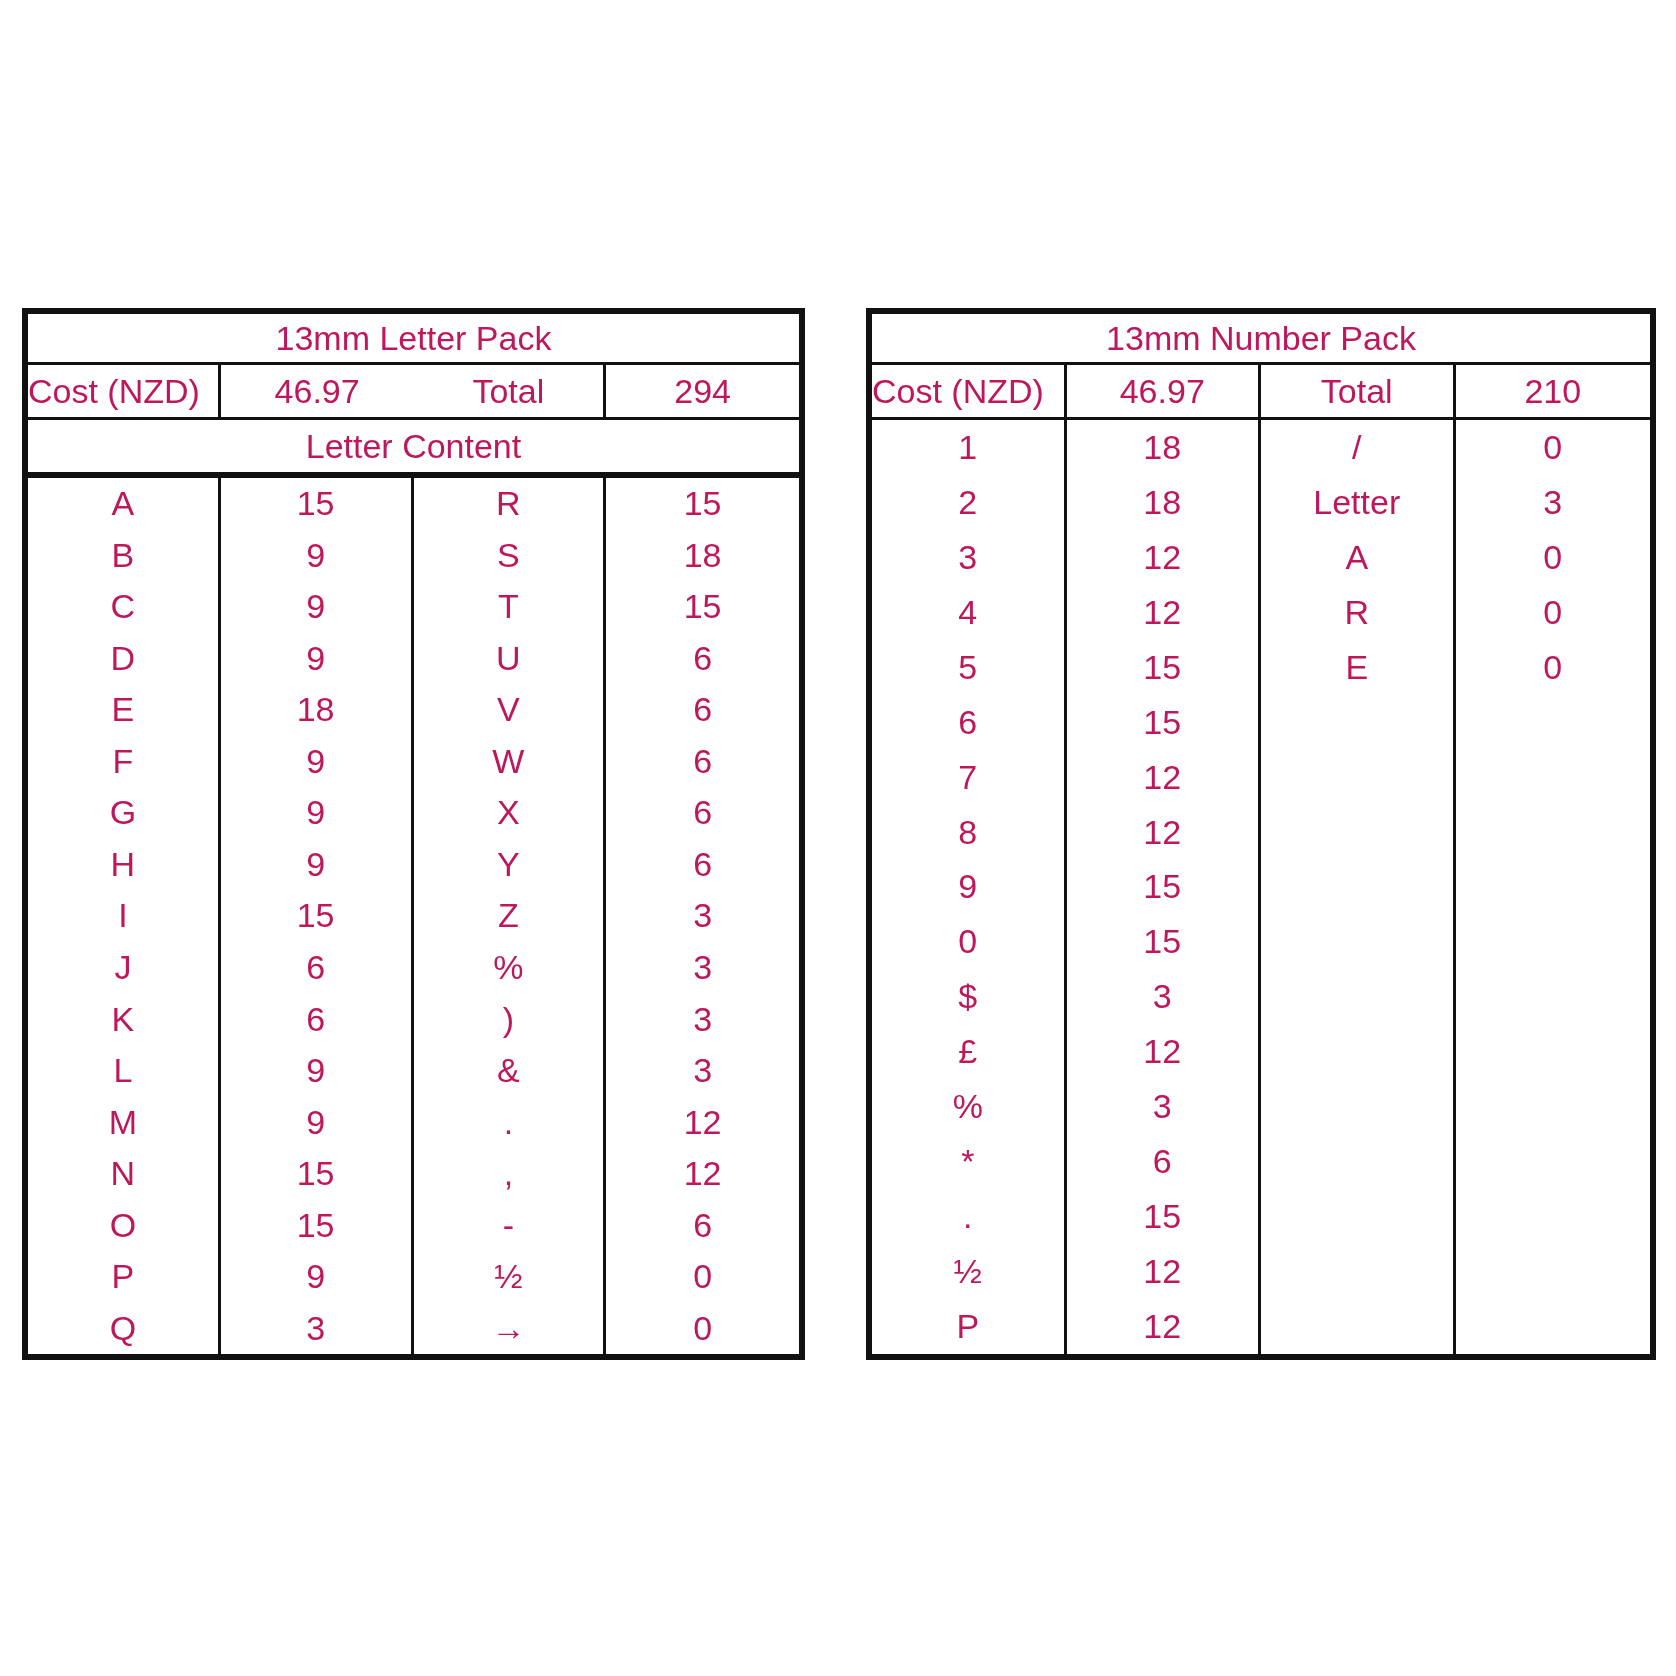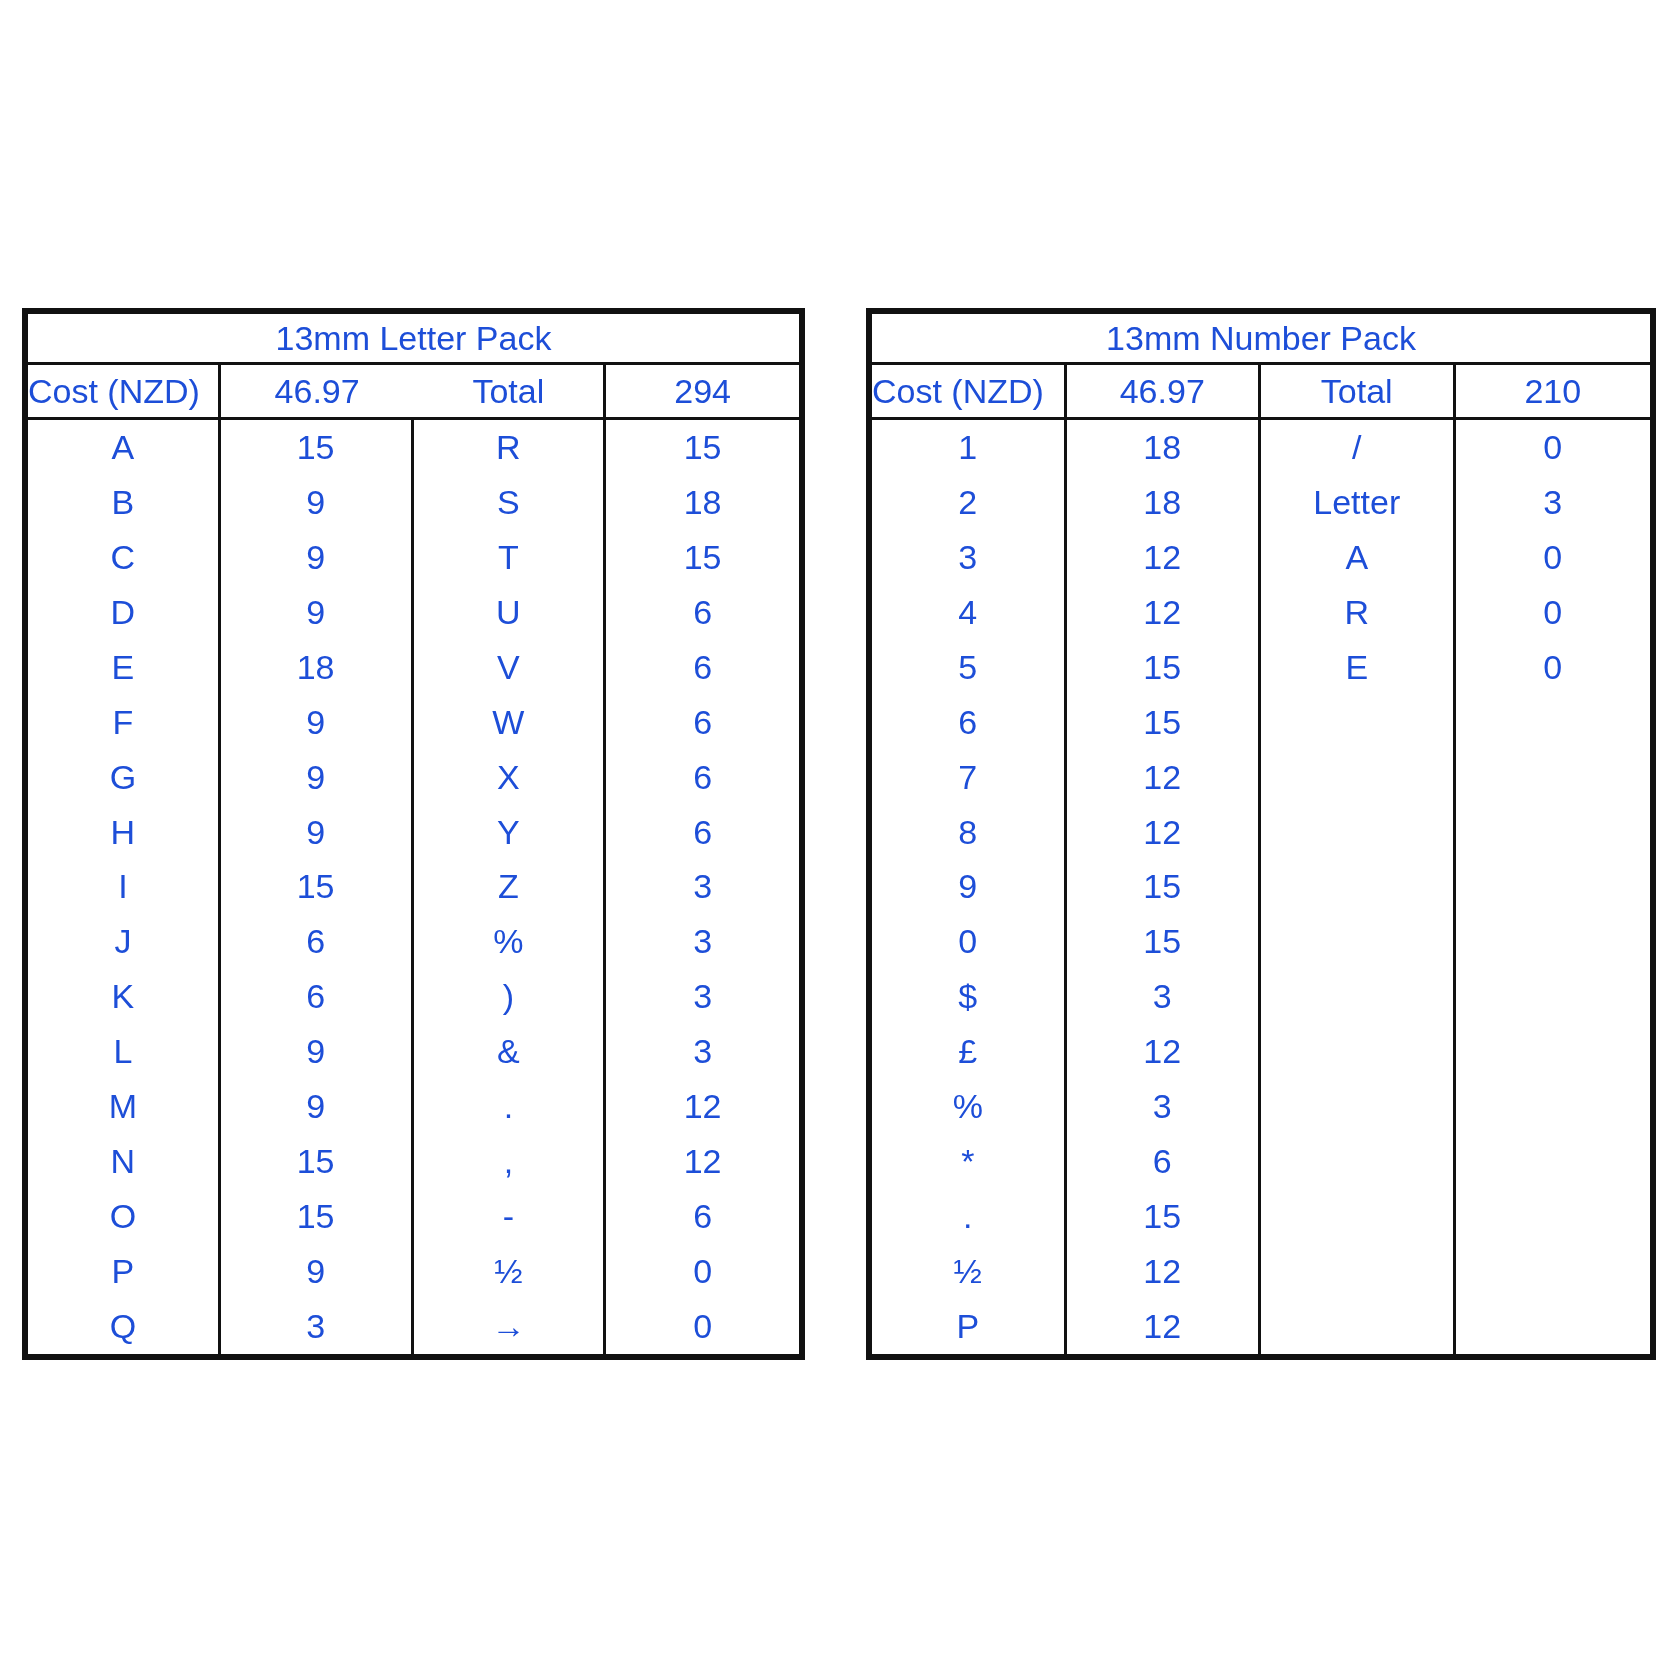--- a/index.html
+++ b/index.html
@@ -2,21 +2,21 @@
 <html><head>
 <meta charset="utf-8">
 <style>
   html, body { margin: 0; padding: 0; background: #ffffff; }
   .canvas {
     position: relative;
     width: 1676px;
     height: 1676px;
     background: #ffffff;
     font-family: "Liberation Sans", sans-serif;
-    color: #1d4ed8;
+    color: #be185d;
     overflow: hidden;
   }
   .pack-table {
     position: absolute;
     top: 308px;
     height: 1052px;
     box-sizing: border-box;
     border: 6px solid #111111;
     background: #ffffff;
     display: flex;
@@ -88,20 +88,23 @@
   <section class="pack-table letter">
     <div class="title-row">
       <span>13mm Letter Pack</span>
     </div>
     <div class="cost-row">
       <div class="cell c1">Cost (NZD)</div>
       <div class="cell c2">46.97</div>
       <div class="cell c3">Total</div>
       <div class="cell c4">294</div>
     </div>
+    <div class="content-row">
+      <span>Letter Content</span>
+    </div>
     <div class="body" id="letter-body">
         <div class="cell c1">A</div>
         <div class="cell c2">15</div>
         <div class="cell c3">R</div>
         <div class="cell c4">15</div>
         <div class="cell c1">B</div>
         <div class="cell c2">9</div>
         <div class="cell c3">S</div>
         <div class="cell c4">18</div>
         <div class="cell c1">C</div>

